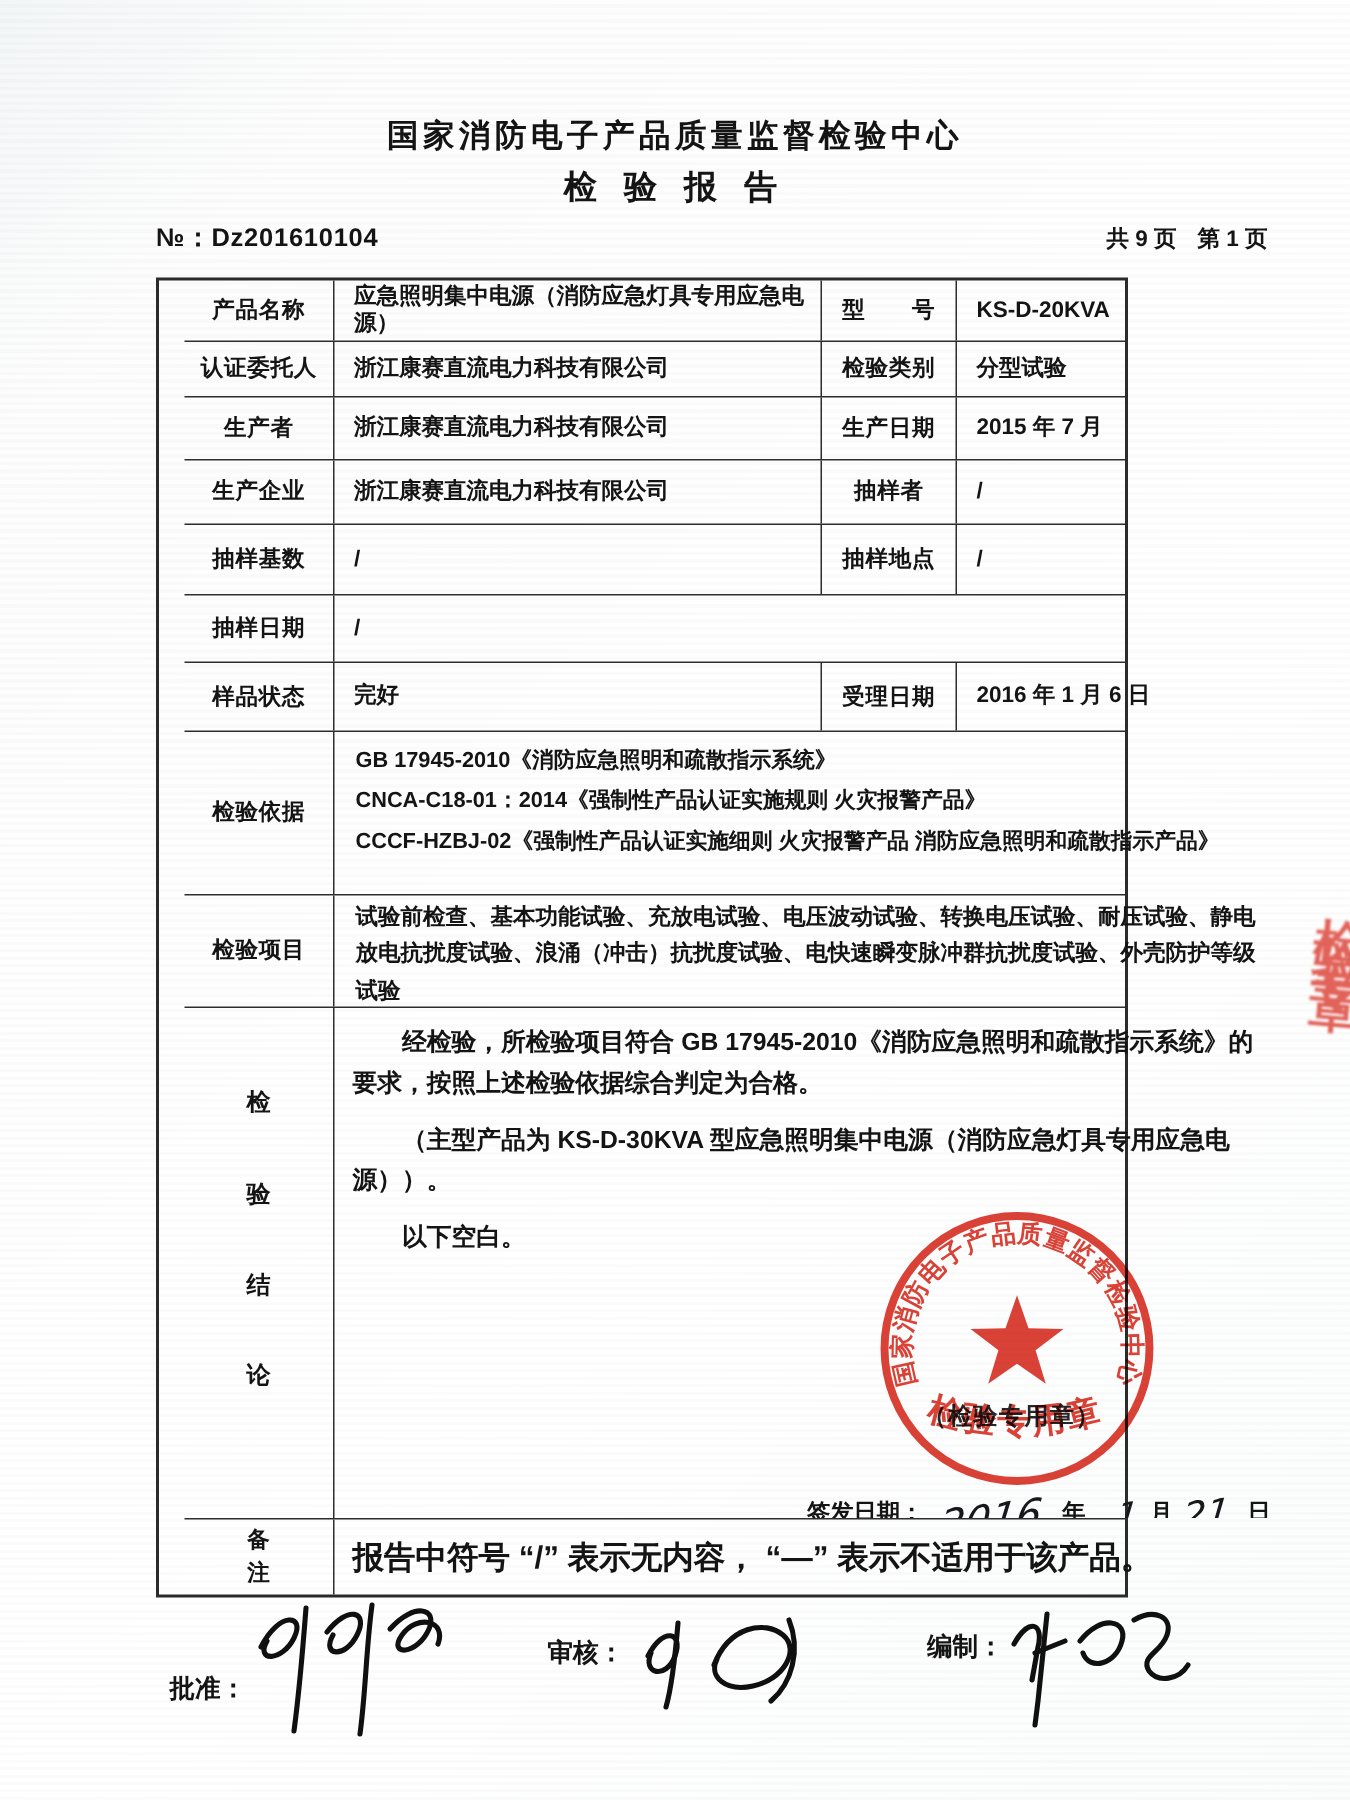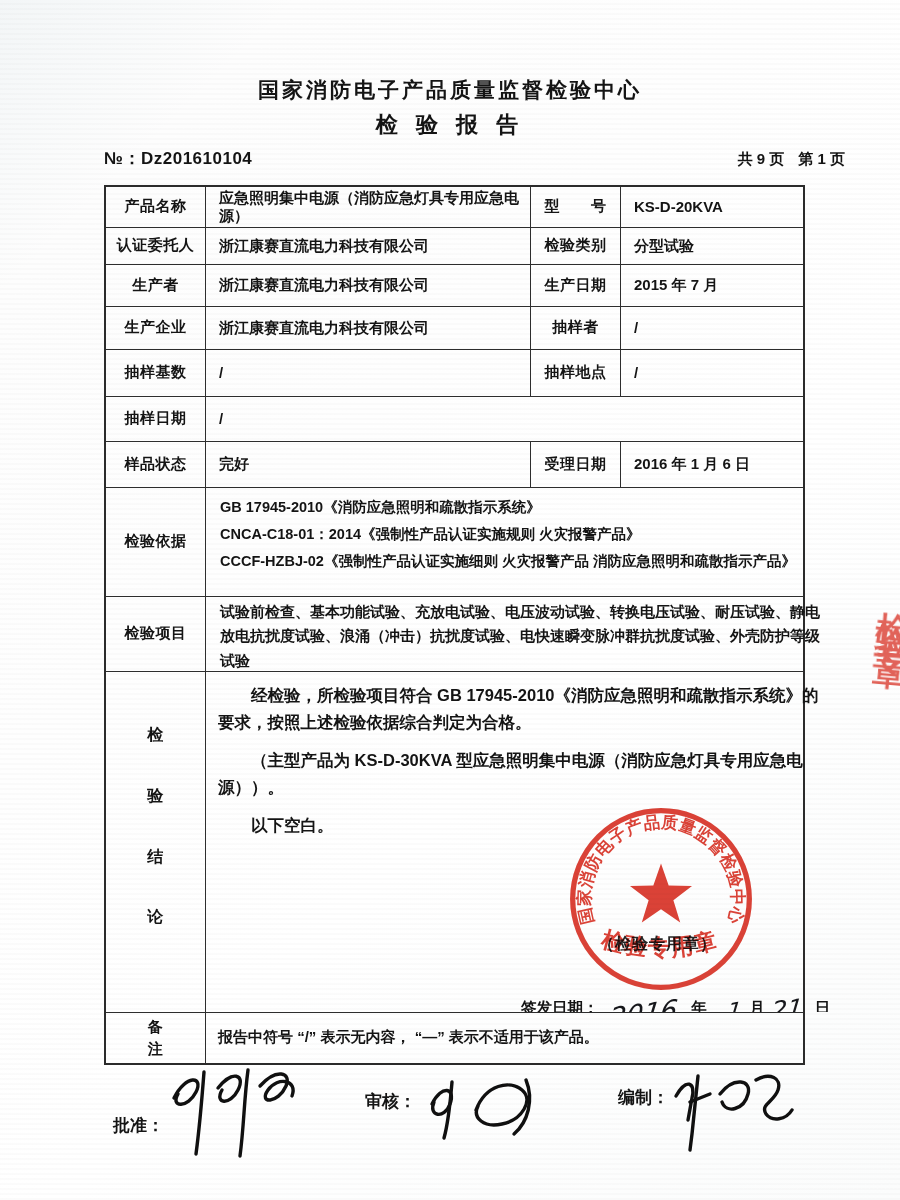--- a/index.html
+++ b/index.html
@@ -26,22 +26,22 @@
   }
   .meta-line {
     position:absolute; top:147px; left:104px; width:741px;
     display:flex; justify-content:space-between; align-items:baseline;gap:10px;
   }
   .report-no { font-size:17px; font-weight:700; letter-spacing:0.5px; }
   .page-info { font-size:15px; font-weight:700; }
   .page-info span { margin-left:14px; }
   
   .report-table {
-    position:absolute; top:185px; left:104px; width:701px;
-    border:2.2px solid #2b2b2b; box-sizing:border-box; background:transparent;
+    position:absolute; top:185px; left:104px; width:648px;
+    border:2.2px solid #2b2b2b; box-sizing:border-box; background:transparent;padding-left:17px;
   }
   .trow { display:grid; border-bottom:1.6px solid #2d2d2d; box-sizing:border-box; }
   .trow:last-child { border-bottom:none; }
   .r4 { grid-template-columns:100px 325px 90px 221px; }
   .r2 { grid-template-columns:100px 636px; }
   .cell { box-sizing:border-box; display:flex; align-items:center; overflow:hidden; }
   .lab {
     justify-content:center; text-align:center;
     font-size:15px; font-weight:700; border-right:1.6px solid #2d2d2d;
     white-space:pre; letter-spacing:0.5px;
@@ -57,21 +57,21 @@
     flex-direction:column; justify-content:space-evenly; align-items:center;
     font-size:16px; font-weight:700;
   }
   .concl-label { padding:14px 0 44px 0; }
   .remark-label { padding:2px 0; font-size:15px; line-height:21px; }
   .concl-cell { position:relative; display:block; padding:10px 16px 0 12px; }
   .concl-cell p {
     margin:0 0 11px 0; width:612px; text-indent:2em;
     font-size:16.5px; font-weight:600; line-height:27px;
   }
-  .remark-cell { font-size:15px; font-weight:600; padding-left:12px; }
+  .remark-cell { font-size:21px; font-weight:600; padding-left:12px; }
   
   .stamp-caption-black {
     position:absolute; left:392px; top:262px; z-index:1;
     font-size:16px; font-weight:700; color:#262626; letter-spacing:1px;
   }
   .seal {
     position:absolute; left:359px; top:131px; width:192px; height:192px; z-index:3;
     opacity:0.88; mix-blend-mode:multiply; filter:blur(0.3px);
   }
   .issue-line {

